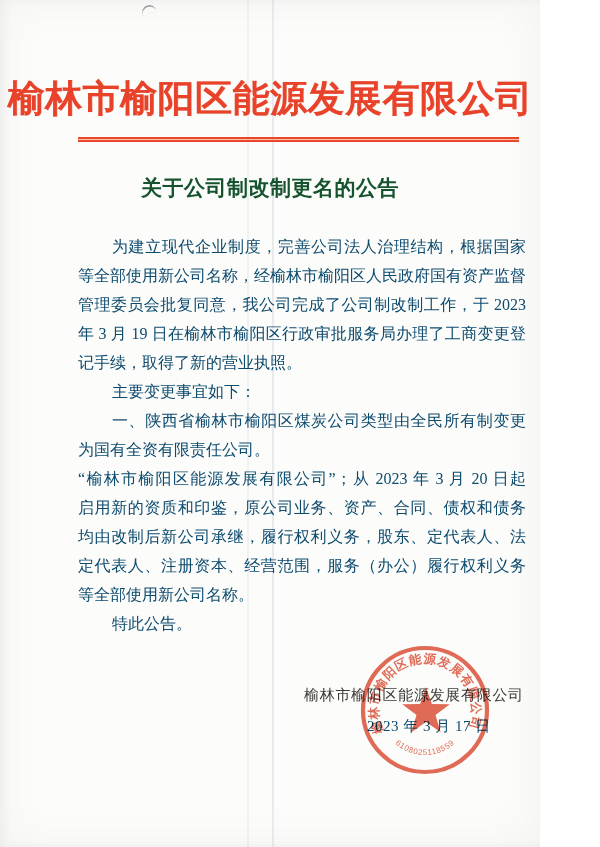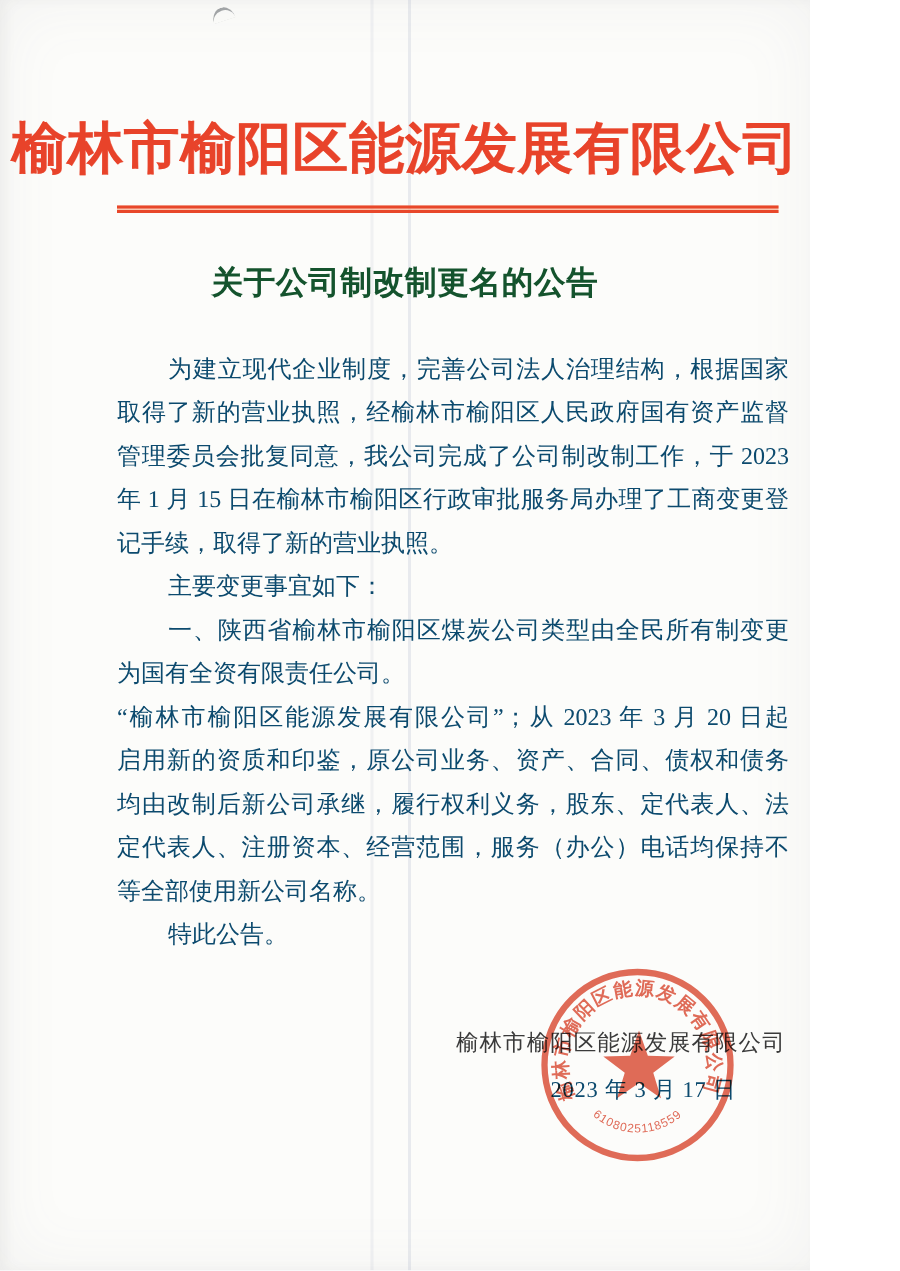--- a/index.html
+++ b/index.html
@@ -140,31 +140,31 @@
 
   <h1 class="company-header">榆林市榆阳区能源发展有限公司</h1>
 
   <div class="red-rule"></div>
 
   <h2 class="doc-title">关于公司制改制更名的公告</h2>
 
   <div class="doc-body">
 
   <div class="body-line indent fill">为建立现代企业制度，完善公司法人治理结构，根据国家</div>
-      <div class="body-line fill">取得了新的营业执照，经榆林市榆阳区人民政府国有资产监督</div>
+      <div class="body-line fill">等全部使用新公司名称，经榆林市榆阳区人民政府国有资产监督</div>
       <div class="body-line fill">管理委员会批复同意，我公司完成了公司制改制工作，于 2023</div>
-      <div class="body-line fill">年 1 月 15 日在榆林市榆阳区行政审批服务局办理了工商变更登</div>
+      <div class="body-line fill">年 3 月 19 日在榆林市榆阳区行政审批服务局办理了工商变更登</div>
       <div class="body-line">记手续，取得了新的营业执照。</div>
       <div class="body-line indent">主要变更事宜如下：</div>
       <div class="body-line indent fill">一、陕西省榆林市榆阳区煤炭公司类型由全民所有制变更</div>
       <div class="body-line">为国有全资有限责任公司。</div>
       <div class="body-line fill">“榆林市榆阳区能源发展有限公司”；从 2023 年 3 月 20 日起</div>
       <div class="body-line fill">启用新的资质和印鉴，原公司业务、资产、合同、债权和债务</div>
       <div class="body-line fill">均由改制后新公司承继，履行权利义务，股东、定代表人、法</div>
-      <div class="body-line fill">定代表人、注册资本、经营范围，服务（办公）电话均保持不</div>
+      <div class="body-line fill">定代表人、注册资本、经营范围，服务（办公）履行权利义务</div>
       <div class="body-line">等全部使用新公司名称。</div>
       <div class="body-line indent">特此公告。</div>
     </div>
 
   <div class="sig-company">榆林市榆阳区能源发展有限公司</div>
 
   <div class="sig-date">2023 年 3 月 17 日</div>
 
   <svg class="official-seal" viewBox="0 0 140 140" xmlns="http://www.w3.org/2000/svg" aria-hidden="true">
     <defs>

